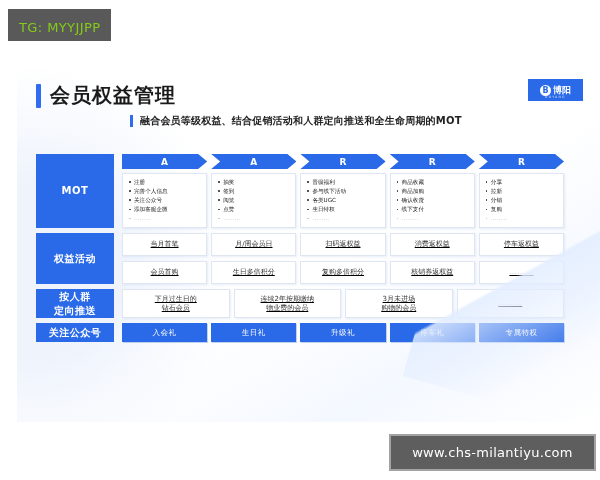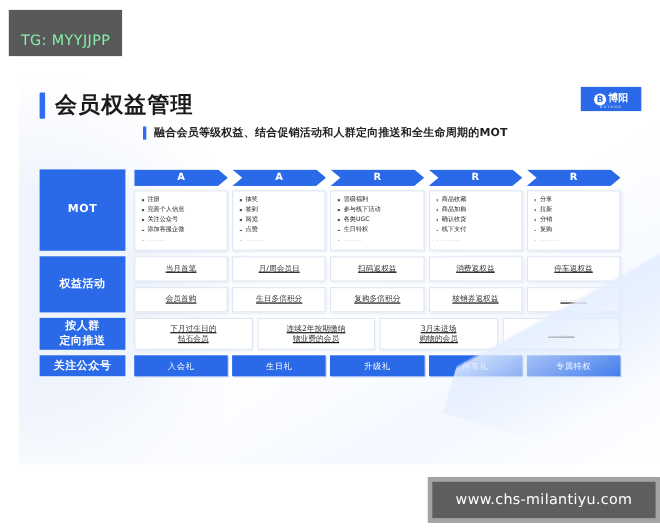--- a/index.html
+++ b/index.html
@@ -5,23 +5,23 @@
   html,body{margin:0;padding:0;}
   body{
     width:600px;height:480px;overflow:hidden;
     background:#ffffff;
     font-family:"DejaVu Sans","Liberation Sans",sans-serif;
     position:relative;
   }
   
   .tg-tag{
     position:absolute;left:8px;top:9px;
-    background:#595959;color:#86efac;
+    background:#595959;color:#84cc16;
     font-size:13px;letter-spacing:.4px;
-    padding:21px 11px 6px 11px;
+    padding:11px 11px 6px 11px;
     white-space:nowrap;
   }
   
   .slide{
     position:absolute;left:17px;top:62px;
     width:566px;height:360px;
     background:#ffffff;
     background-image:
       radial-gradient(circle at 2% 58%, #eef3fc 0%, #eef3fc 14%, rgba(238,243,252,0) 34%),
       linear-gradient(150deg,#ffffff 0%,#ffffff 55%,#f4f8ff 78%,#ffffff 100%);
@@ -108,21 +108,21 @@
     display:flex;align-items:center;justify-content:center;
     font-size:7.5px;letter-spacing:.5px;
     box-shadow:1px 1px 0 rgba(150,180,230,.6);
   }
   
   .wm{
     position:absolute;left:389px;top:434px;
     width:203px;height:33px;background:#5e5e5e;
     display:flex;align-items:center;justify-content:center;
     color:#ffffff;font-size:13px;letter-spacing:.3px;
-    border:4px solid #a3a3a3;
+    border:2px solid #a3a3a3;
   }
 </style>
 </head>
 <body>
 
 <div class="tg-tag">TG: MYYJJPP</div>
 
 <div class="slide">
 
   <div class="title-wrap">

